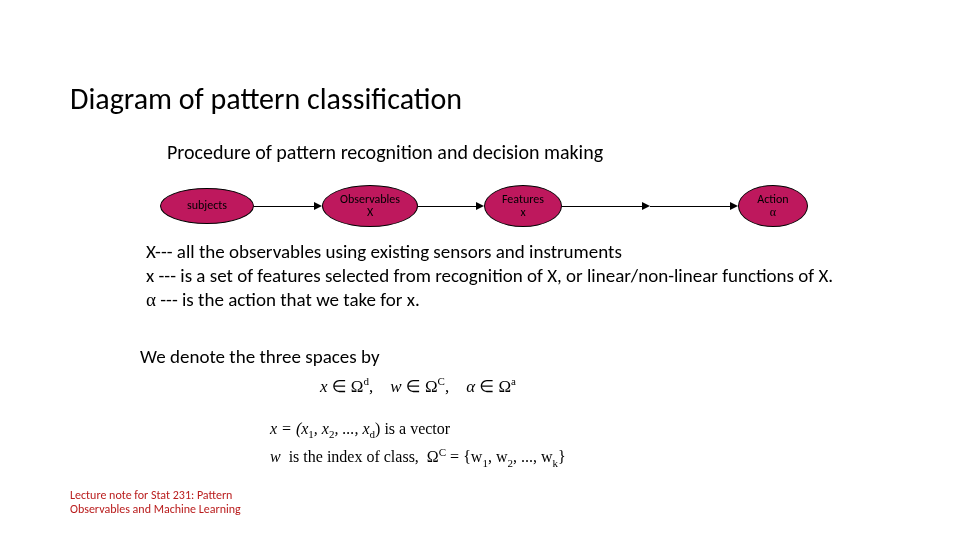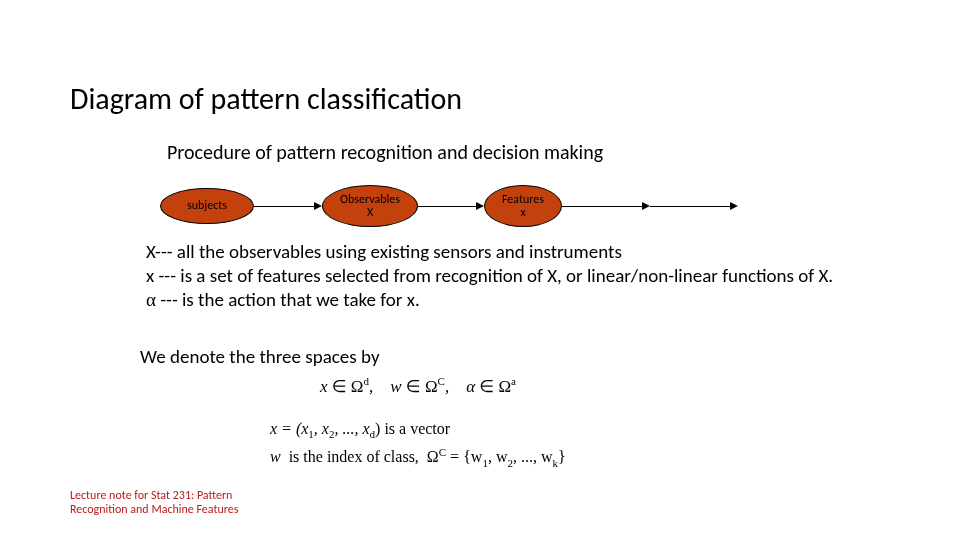--- a/index.html
+++ b/index.html
@@ -38,21 +38,21 @@
     border: 1px solid #000;
     border-radius: 50%;
     text-align: center;
     font-size: 12px;
     line-height: 1.1;
     display: flex;
     flex-direction: column;
     justify-content: center;
     align-items: center;
     padding: 2px 6px;
-    background: #c2410c;
+    background: #be185d;
     white-space: nowrap;
   }
   .node.subjects { width: 80px; height: 30px; }
   .node.obs      { width: 82px; height: 36px; }
   .node.feat     { width: 64px; height: 36px; text-align: right; }
   .node.belief   { width: 78px; height: 36px; }
   .node.action   { width: 56px; height: 36px; }
   .arrow {
     display: flex;
     align-items: center;
@@ -139,20 +139,24 @@
     <span>x</span>
   </div>
   <div class="arrow">
       <div class="shaft" style="width:80px"></div>
       <div class="head"></div>
     </div>
   <div class="arrow">
       <div class="shaft" style="width:80px"></div>
       <div class="head"></div>
     </div>
+  <div class="node action">
+    <span>Action</span>
+    <span class="alpha">α</span>
+  </div>
 </div>
 
 <div class="bullets">
   <div>X--- all the observables using existing sensors and instruments</div>
   <div>x  --- is a set of features selected from recognition of X, or linear/non-linear functions of X.</div>
   <div><span class="alpha">α</span><span> --- is the action that we take for x.</span></div>
 </div>
 
 <div class="denote">We denote the three spaces by</div>
 
@@ -167,14 +171,14 @@
     <span class="it">x = (x</span><span class="sub">1</span><span class="it">, x</span><span class="sub">2</span><span class="it">, ..., x</span><span class="sub">d</span><span>)  is a vector</span>
   </div>
   <div style="height:6px"></div>
   <div>
     <span class="it">w</span><span>&nbsp;&nbsp;is the index of class,&nbsp;&nbsp;Ω</span><span class="sup">C</span><span> = {w</span><span class="sub">1</span><span>, w</span><span class="sub">2</span><span>, ..., w</span><span class="sub">k</span><span>}</span>
   </div>
 </div>
 
 <div class="footer">
   <div>Lecture note for Stat 231: Pattern</div>
-  <div>Recognition and Machine Features</div>
+  <div>Observables and Machine Learning</div>
 </div>
 
 </body></html>

